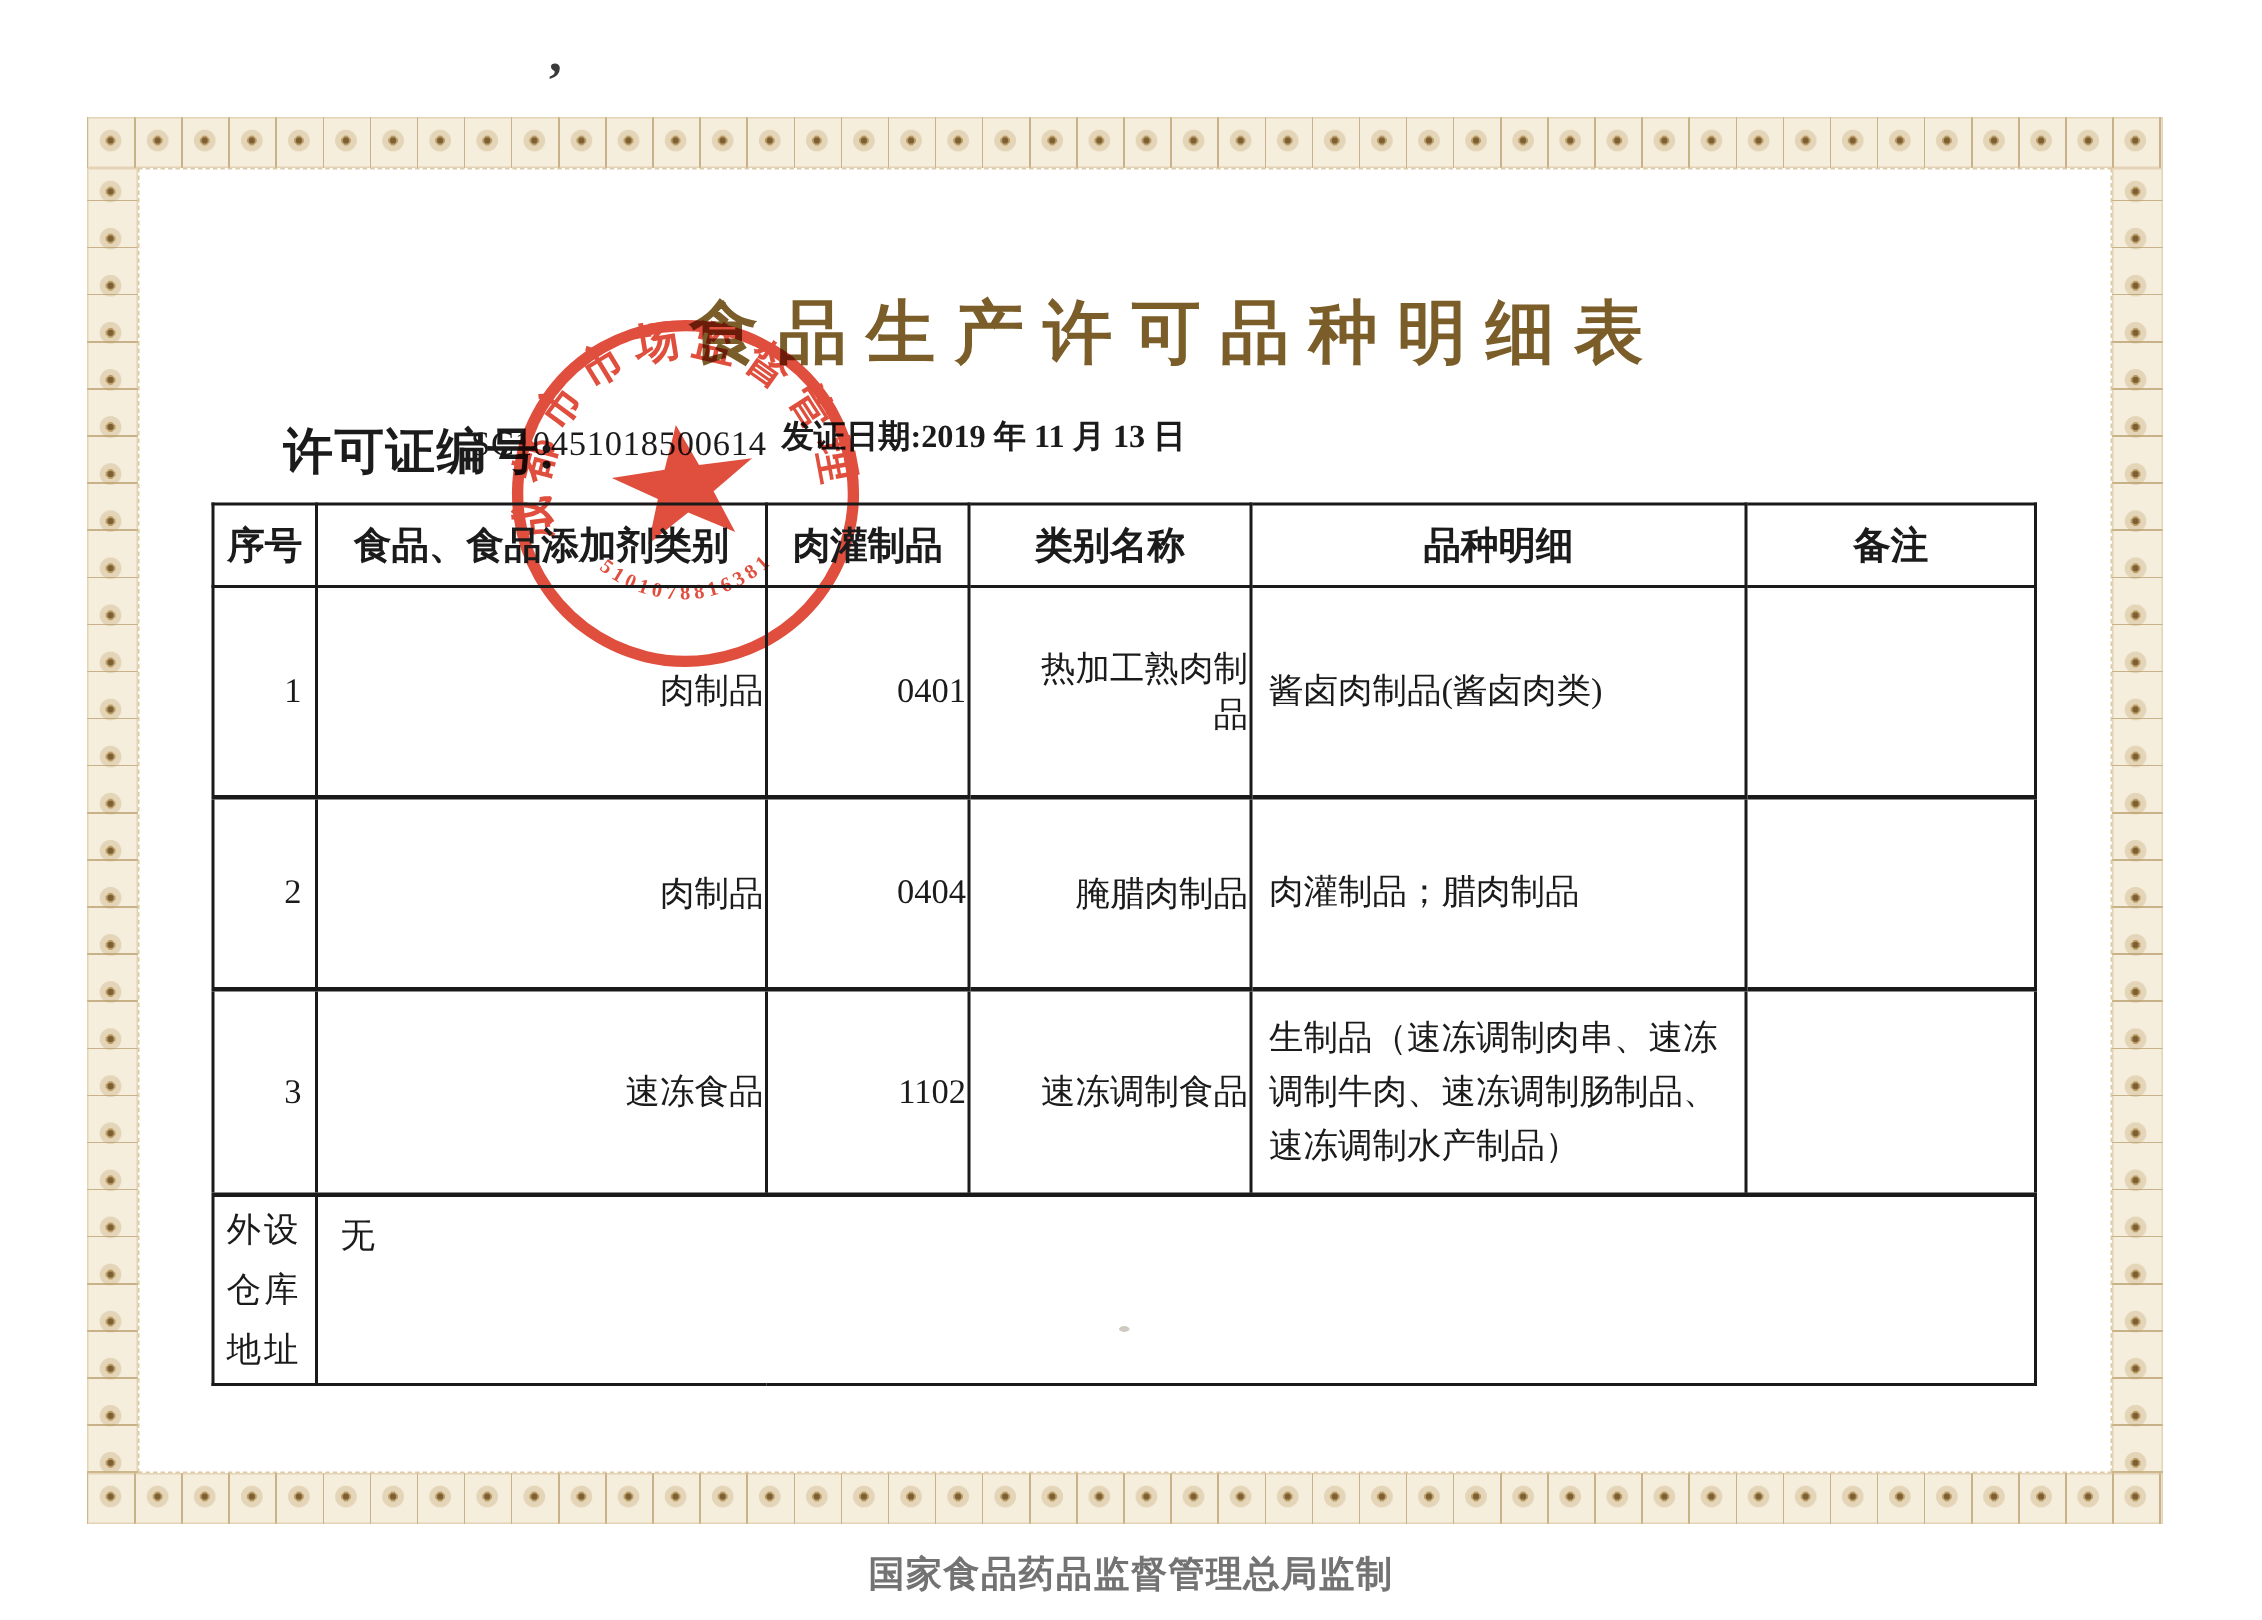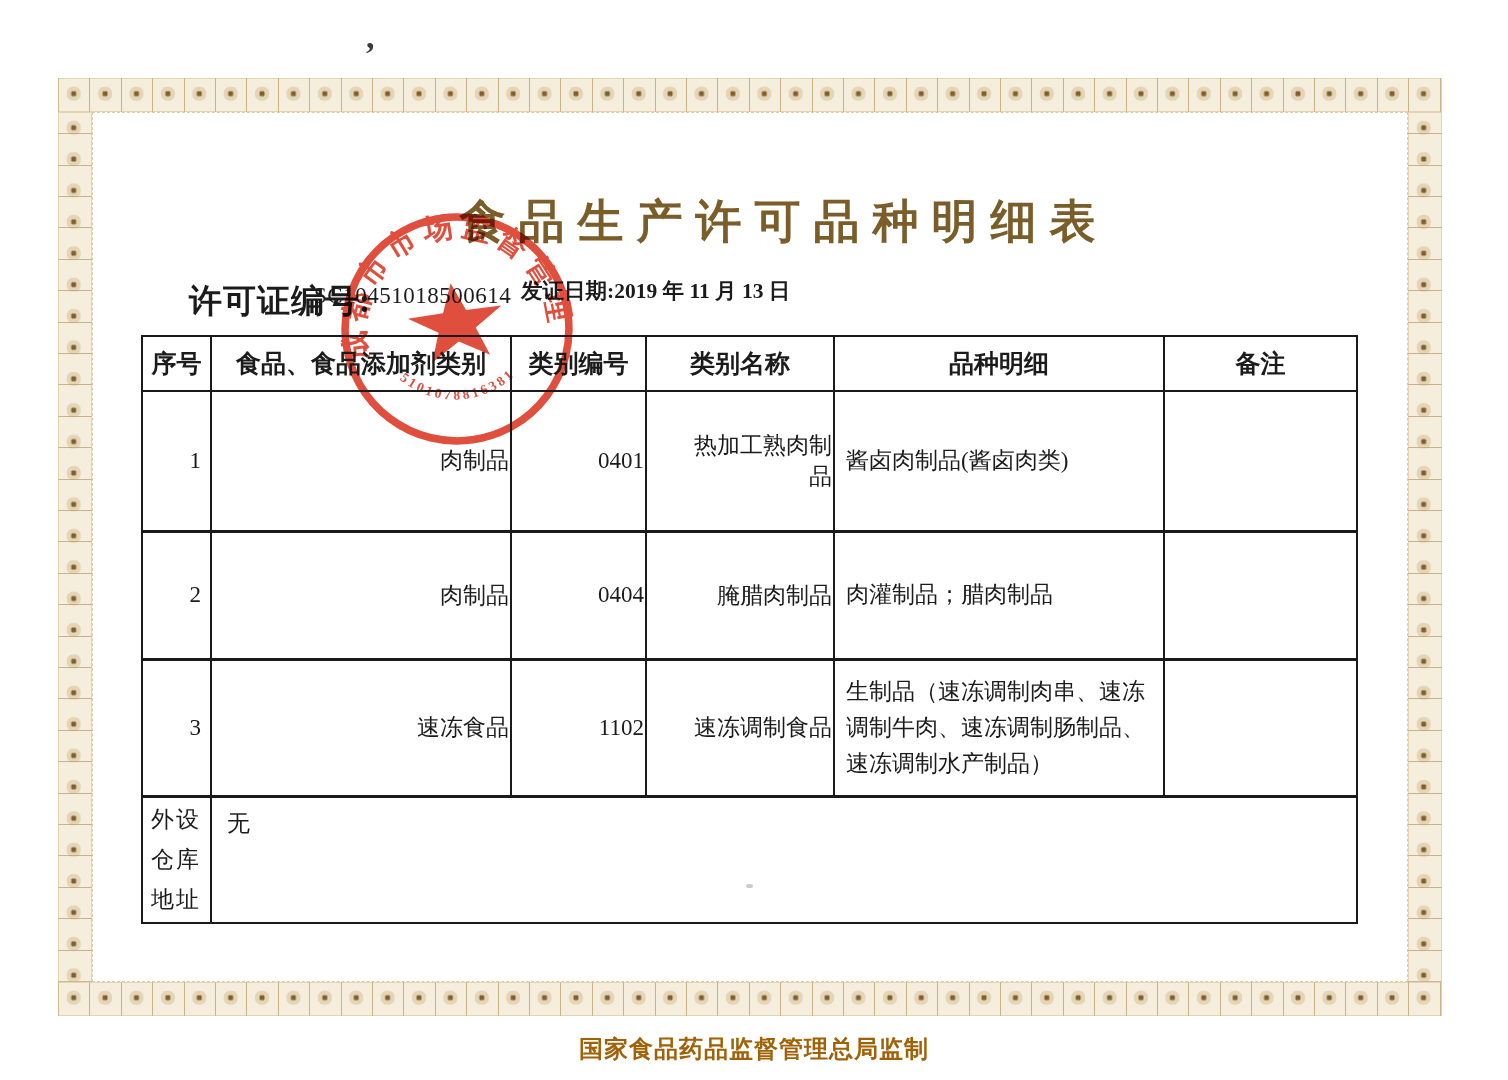--- a/index.html
+++ b/index.html
@@ -71,21 +71,21 @@
   td.c-remark{vertical-align:middle;}
   th.wh-label{
     font-size:25px;font-weight:bold;line-height:40px;vertical-align:middle;
     padding:2px 4px 2px 8px;text-align:left;word-break:break-all;letter-spacing:2px;
   }
   td.wh-value{vertical-align:top;padding:10px 0 0 15px;font-size:24px;}
 
   
   .footer{
     position:absolute;left:0;right:0;top:1033px;text-align:center;
-    font-size:24px;font-weight:bold;letter-spacing:1px;color:#a16207;
+    font-size:24px;font-weight:bold;letter-spacing:1px;color:#737373;
   }
 </style>
 </head>
 <body>
 
 <div id="doc">
 
   <span class="artifact-comma">,</span>
   <div class="artifact-dot"></div>
 
@@ -122,21 +122,21 @@
         <col style="width:300px">
         <col style="width:135px">
       <col style="width:188px">
         <col style="width:330px">
         <col style="width:193px">
     </colgroup>
     <thead>
       <tr style="height:55px;">
         <th>序号</th>
         <th>食品、食品添加剂类别</th>
-        <th>类别编号</th>
+        <th>肉灌制品</th>
         <th>类别名称</th>
         <th>品种明细</th>
         <th>备注</th>
       </tr>
     </thead>
     <tbody>
       <tr style="height:140px;">
         <td class="c-no">1</td>
         <td class="c-cat">肉制品</td>
         <td class="c-code">0401</td>

